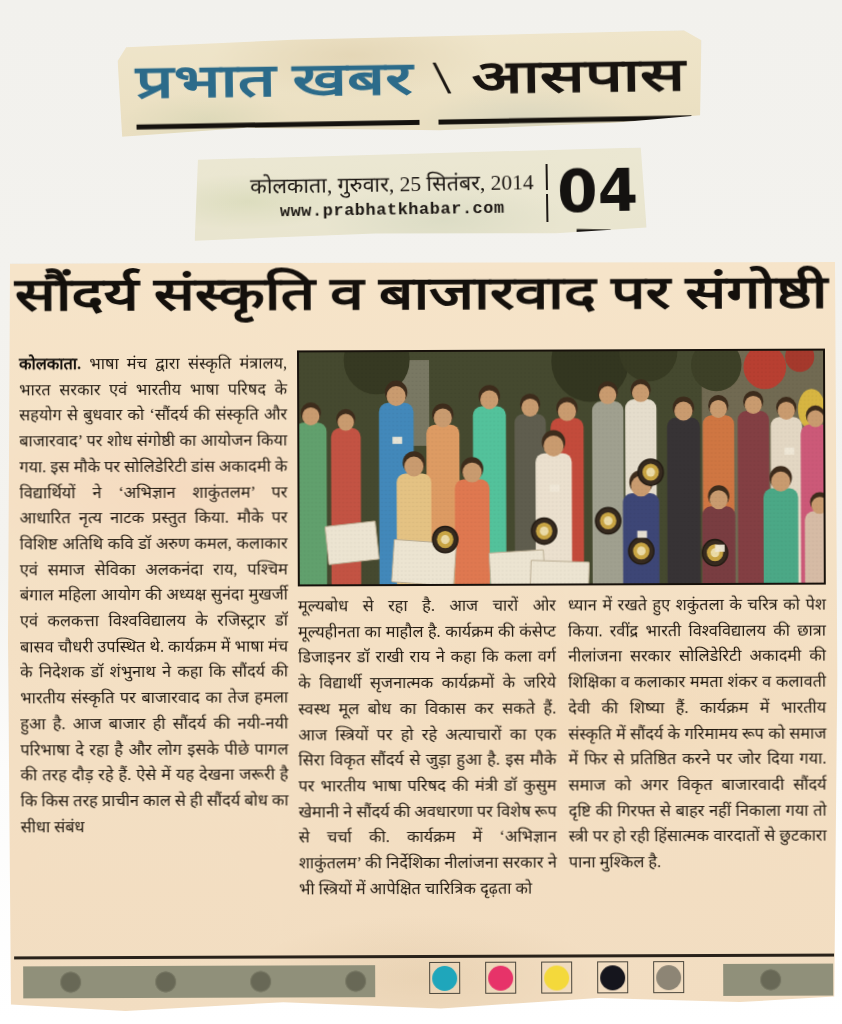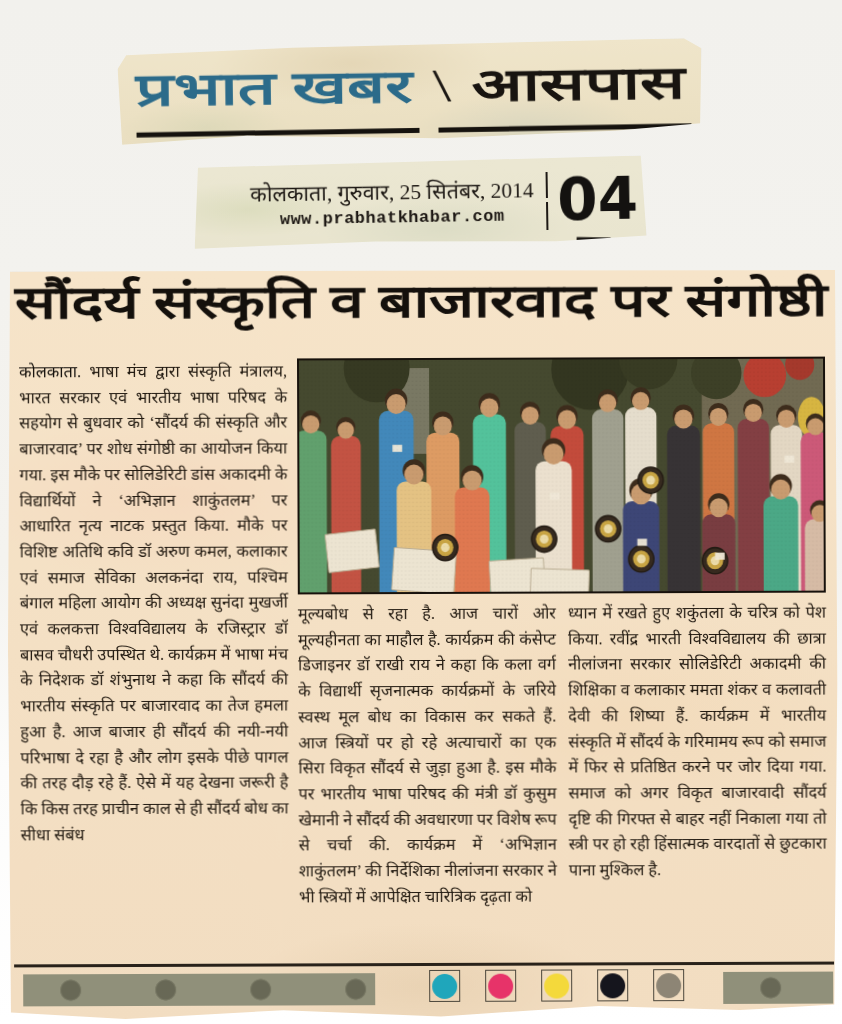--- a/index.html
+++ b/index.html
@@ -1,21 +1,21 @@
 <!DOCTYPE html>
 <html><head>
 <meta charset="utf-8">
 <style>
   html,body{margin:0;padding:0;}
   body{
     width:842px;height:1024px;overflow:hidden;
     font-family:"Liberation Serif","DejaVu Serif",serif;
     background:linear-gradient(180deg,#f2f1ed 0%,#f4f3ef 55%,#fcfcfb 75%,#ffffff 100%);
   }
-  .page{position:relative;width:842px;height:788px;margin-top:8px;}
+  .page{position:relative;width:842px;height:788px;}
 
   
   .clipping{position:absolute;filter:drop-shadow(0 3px 4px rgba(95,88,74,.45)) drop-shadow(0 0 1px rgba(0,0,0,.15));}
 
   .clip-masthead{
     left:118px;top:34px;width:584px;height:104px;
     transform:rotate(-0.8deg);
     background:
       radial-gradient(120px 40px at 15% 80%,rgba(170,190,150,.20),transparent 70%),
       radial-gradient(160px 50px at 70% 85%,rgba(120,160,170,.14),transparent 70%),
@@ -60,21 +60,21 @@
       radial-gradient(250px 90px at 50% 95%,rgba(220,195,160,.40),transparent 70%),
       linear-gradient(180deg,#f6e4c9 0%,#f4e0c4 50%,#f2ddc1 100%);
     clip-path:polygon(0.4% 0%,99.8% 0.2%,99.9% 55%,99.4% 97.6%,88% 98.3%,71% 97.7%,52% 99%,33% 98.1%,14% 99.2%,0.2% 98.3%,0% 50%);
   }
   .headline{margin:8px 8px 0 8px;font-weight:bold;font-size:46px;line-height:1.05;color:#14100c;}
   .fit-line{display:inline-block;white-space:nowrap;transform-origin:left center;}
 
   .article-body{position:absolute;top:88px;left:12px;right:12px;display:flex;gap:10px;}
   .body-text{font-size:16.3px;line-height:25.7px;text-align:justify;color:#221a11;}
   .col1{width:268px;flex:none;}
-  .lead-city{font-weight:normal;color:#120e0a;}
+  .lead-city{font-weight:bold;color:#120e0a;}
   .right-wrap{flex:1;display:flex;flex-direction:column;min-width:0;}
   .photo-frame{height:232px;border:2px solid #17110b;background:#2f3a26;margin-bottom:7px;position:relative;overflow:hidden;}
   .photo-frame svg{display:block;width:100%;height:100%;}
   .cols23{display:flex;gap:12px;}
   .col2,.col3{flex:1;min-width:0;}
 
   
   .bottom-rule{position:absolute;left:5px;right:5px;bottom:58px;height:0;border-top:3px solid #29221a;}
   .print-bar{position:absolute;left:8px;right:6px;bottom:16px;height:38px;}
   .halftone-strip{

